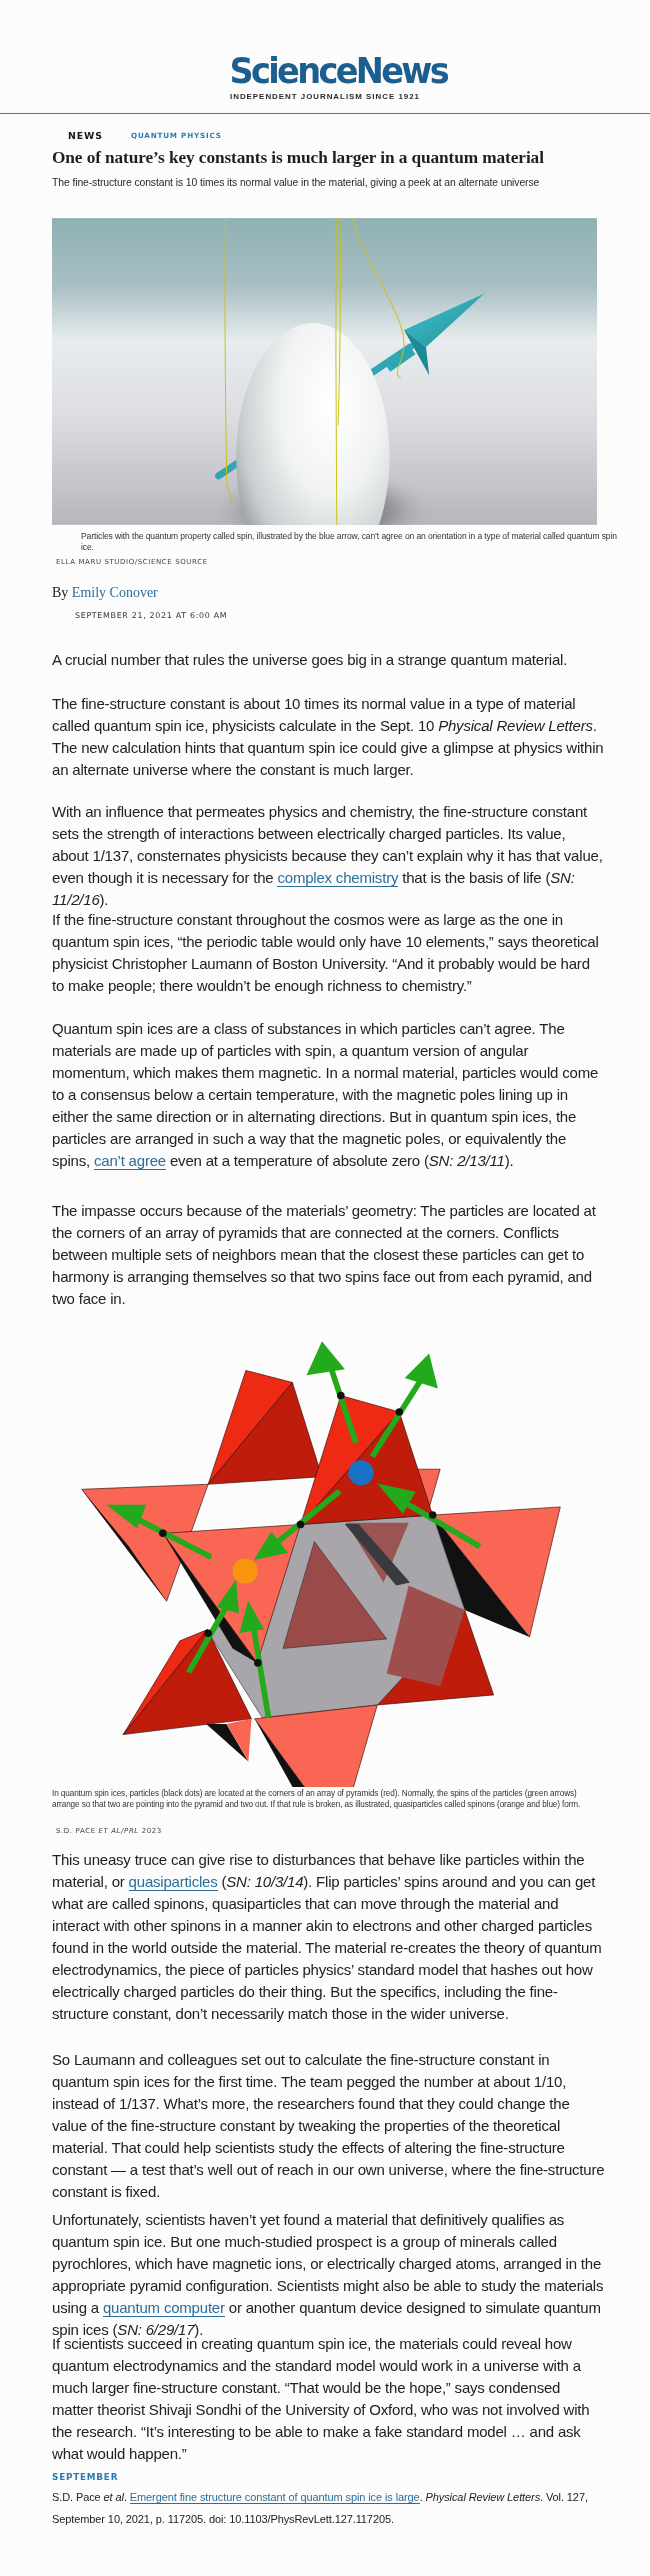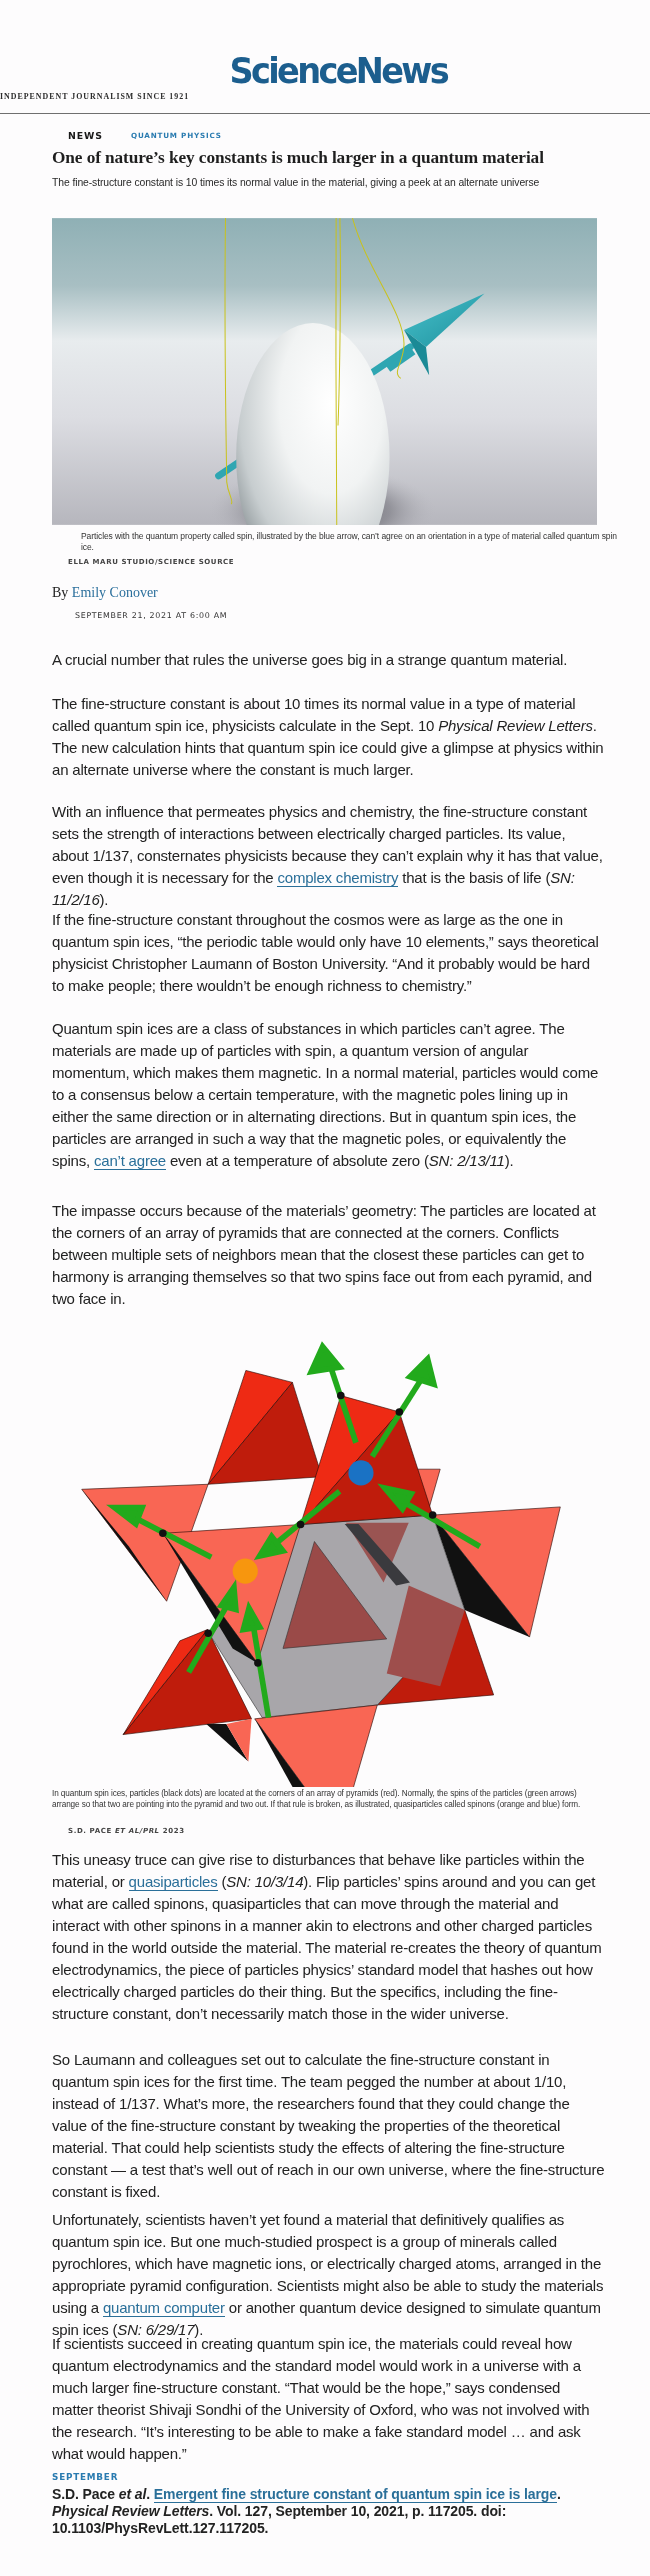--- a/index.html
+++ b/index.html
@@ -3,50 +3,50 @@
 <meta charset="utf-8">
 <style>
   * { box-sizing: border-box; margin: 0; padding: 0; }
   html, body { width: 650px; background: #fdfcfd; }
   body { position: relative; height: 2576px; font-family: "Liberation Sans", "DejaVu Sans", sans-serif; color: #222; overflow: hidden; }
   .abs { position: absolute; }
 
   
   .logo { left: 0; width: 650px; top: 54px; text-align: center; padding-left: 26px; }
   .logo-main { display: inline-block; font-family: "DejaVu Sans", sans-serif; font-weight: bold; font-size: 35px; letter-spacing: -2.8px; color: #1c5e8e; line-height: 35px; transform: scaleX(0.96); }
-  .tagline { left: 0; width: 650px; top: 92px; font-family: Liberation Serif, serif; font-size: 7.9px; letter-spacing: 1px; color: #2b2b2b; font-weight: bold; }
+  .tagline { left: 0; width: 650px; top: 92px; text-align: center; font-family: Liberation Sans, sans-serif; font-size: 7.9px; letter-spacing: 1px; color: #2b2b2b; font-weight: bold; }
   .rule { left: 0; width: 650px; top: 113px; height: 0.6px; background: #6f6f6f; }
 
   .kicker { top: 130px; font-family: "DejaVu Sans", sans-serif; font-weight: bold; letter-spacing: 0.9px; }
   .kicker-news { left: 68px; font-size: 9.4px; color: #1a1a1a; }
   .kicker-topic { left: 131px; top: 131px; font-size: 7.2px; color: #2a7bb0; letter-spacing: 0.8px; }
 
   .headline { left: 52px; top: 148px; width: 553px; font-family: "Liberation Serif", "DejaVu Serif", serif; font-weight: bold; font-size: 17.3px; color: #1e1e1e; letter-spacing: -0.1px; }
   .dek { left: 52px; top: 176px; width: 541px; font-size: 10.4px; line-height: 14px; color: #2a2a2a; letter-spacing: -0.1px; }
 
   .hero { left: 52px; top: 218px; width: 545px; height: 307px; overflow: hidden; }
   .caption { left: 52px; top: 531px; width: 541px; font-size: 8.5px; line-height: 11px; color: #333; letter-spacing: -0.1px; margin-left: 29px; }
-  .credit { left: 68px; font-size: 7px; letter-spacing: 0.6px; color: #444; font-family: "DejaVu Sans", sans-serif; font-weight: bold; }
+  .credit { left: 56px; font-size: 7px; letter-spacing: 0.6px; color: #444; font-family: "DejaVu Sans", sans-serif; }
   .credit1 { top: 558px; }
 
   .byline { left: 52px; top: 585px; font-family: "Liberation Serif", "DejaVu Serif", serif; font-size: 14px; color: #222; }
   .byline a { color: #2b6f9c; text-decoration: none; text-align: center; }
   .dateline { left: 52px; top: 611px; font-family: "DejaVu Sans", sans-serif; font-size: 7.9px; letter-spacing: 0.7px; color: #333; margin-left: 23px; }
 
   .p { left: 52px; width: 553px; font-size: 15px; line-height: 22px; color: #222; letter-spacing: -0.2px; }
   .p a { color: #2a6f99; text-decoration: none; border-bottom: 0.9px solid #2a6f99; }
   .p i { font-style: italic; }
 
   .diagram { left: 44px; top: 1296px; width: 566px; height: 491px; }
   .caption2 { left: 52px; top: 1789px; width: 553px; font-size: 8.2px; line-height: 10.7px; color: #333; letter-spacing: -0.1px; }
   .credit2 { top: 1827px; }
   .credit2 i { font-style: italic; }
 
   .citations-h { left: 52px; top: 2472px; font-family: "DejaVu Sans", sans-serif; font-weight: bold; font-size: 8.8px; letter-spacing: 0.8px; color: #2a7bb0; }
-  .citation { left: 52px; top: 2486px; width: 553px; font-size: 14px; line-height: 17px; color: #222; letter-spacing: -0.1px; font-weight: bold; }
+  .citation { left: 52px; top: 2486px; width: 553px; font-size: 11px; line-height: 22px; color: #222; letter-spacing: -0.1px; }
   .citation a { color: #2a6f99; text-decoration: none; border-bottom: 0.8px solid #2a6f99; }
 </style>
 </head>
 <body>
 
 <div class="abs logo">
   <span class="logo-main">ScienceNews</span>
 </div>
 <div class="abs tagline">INDEPENDENT JOURNALISM SINCE 1921</div>
 <div class="abs rule"></div>

